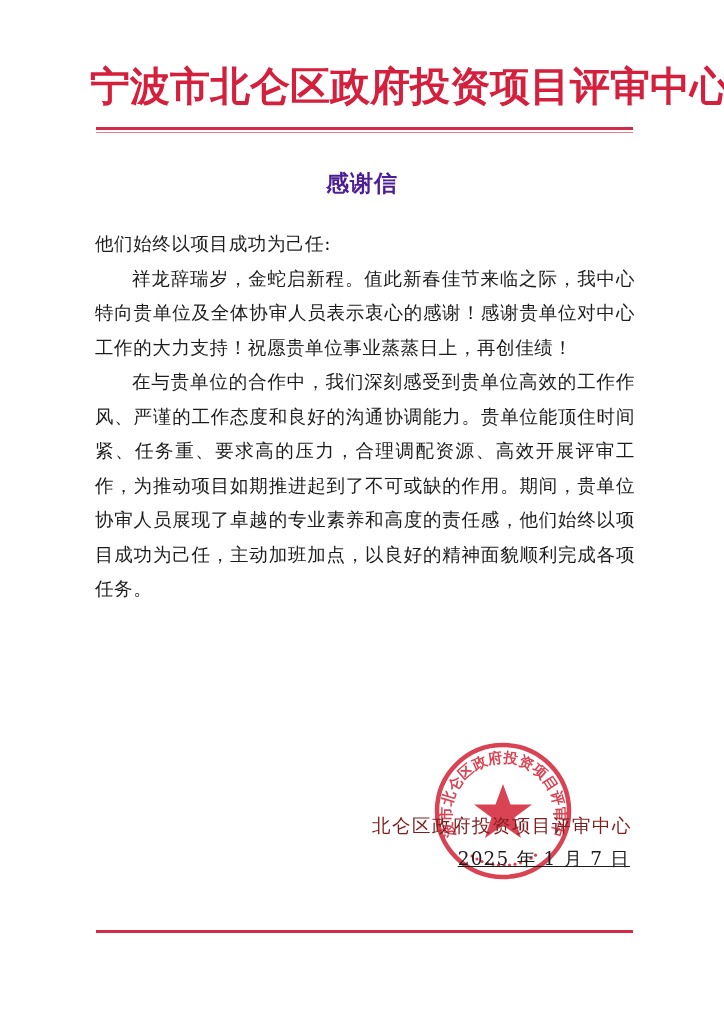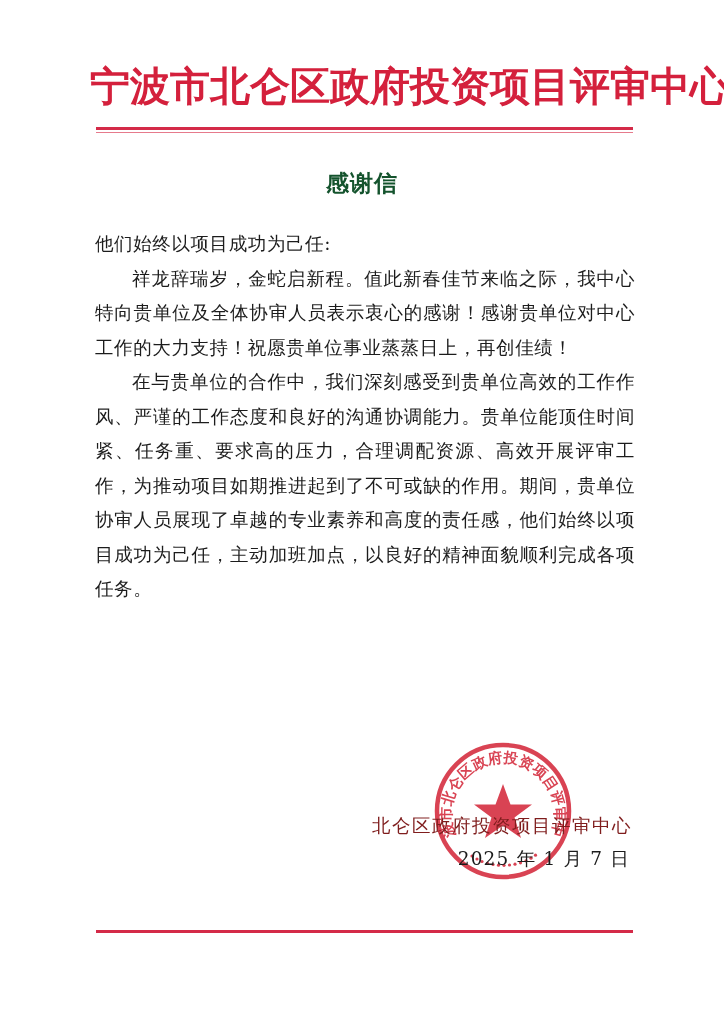--- a/index.html
+++ b/index.html
@@ -52,21 +52,21 @@
     }
     .doc-title {
       position: absolute;
       left: 0;
       width: 724px;
       top: 168px;
       text-align: center;
       font-family: "DejaVu Sans", "Liberation Sans", sans-serif;
       font-weight: bold;
       font-size: 23px;
-      color: #14532d;
+      color: #4c1d95;
       letter-spacing: 1px;
     }
     .body-text {
       position: absolute;
       left: 95px;
       top: 227px;
       width: 540px;
       font-size: 18.5px;
       line-height: 34.5px;
       color: #1c1c1c;
@@ -102,20 +102,21 @@
       white-space: nowrap;
     }
     .date {
       position: absolute;
       right: 94px;
       top: 846px;
       font-size: 18.5px;
       letter-spacing: 1.2px;
       color: #1c1c1c;
       white-space: nowrap;
+      text-decoration: underline;
     }
     .rule-bottom {
       position: absolute;
       left: 96px;
       top: 930px;
       width: 537px;
       height: 3px;
       background: #d42a48;
     }
   </style>

